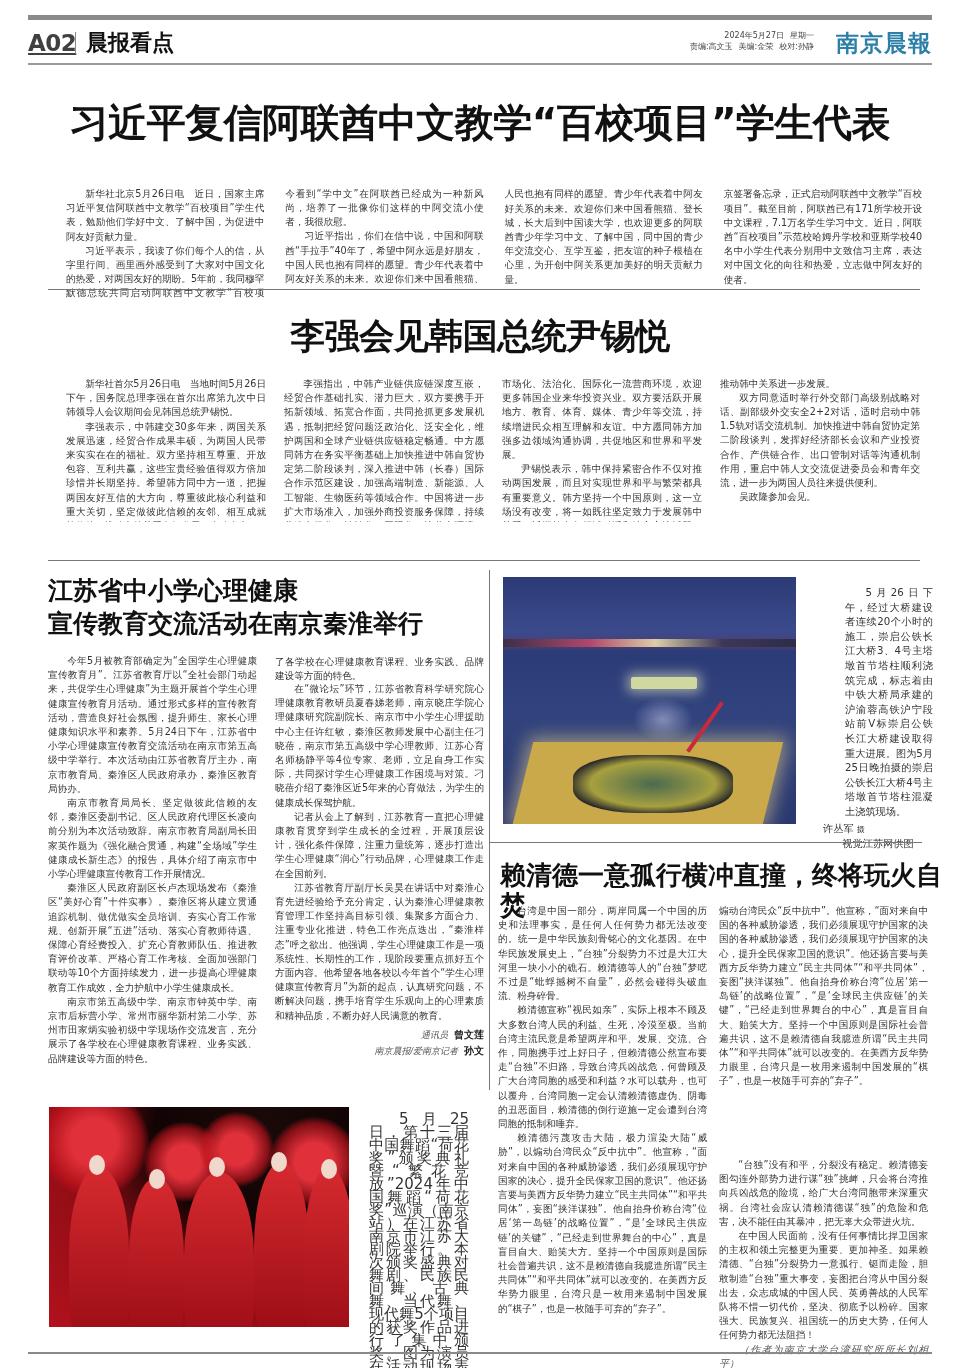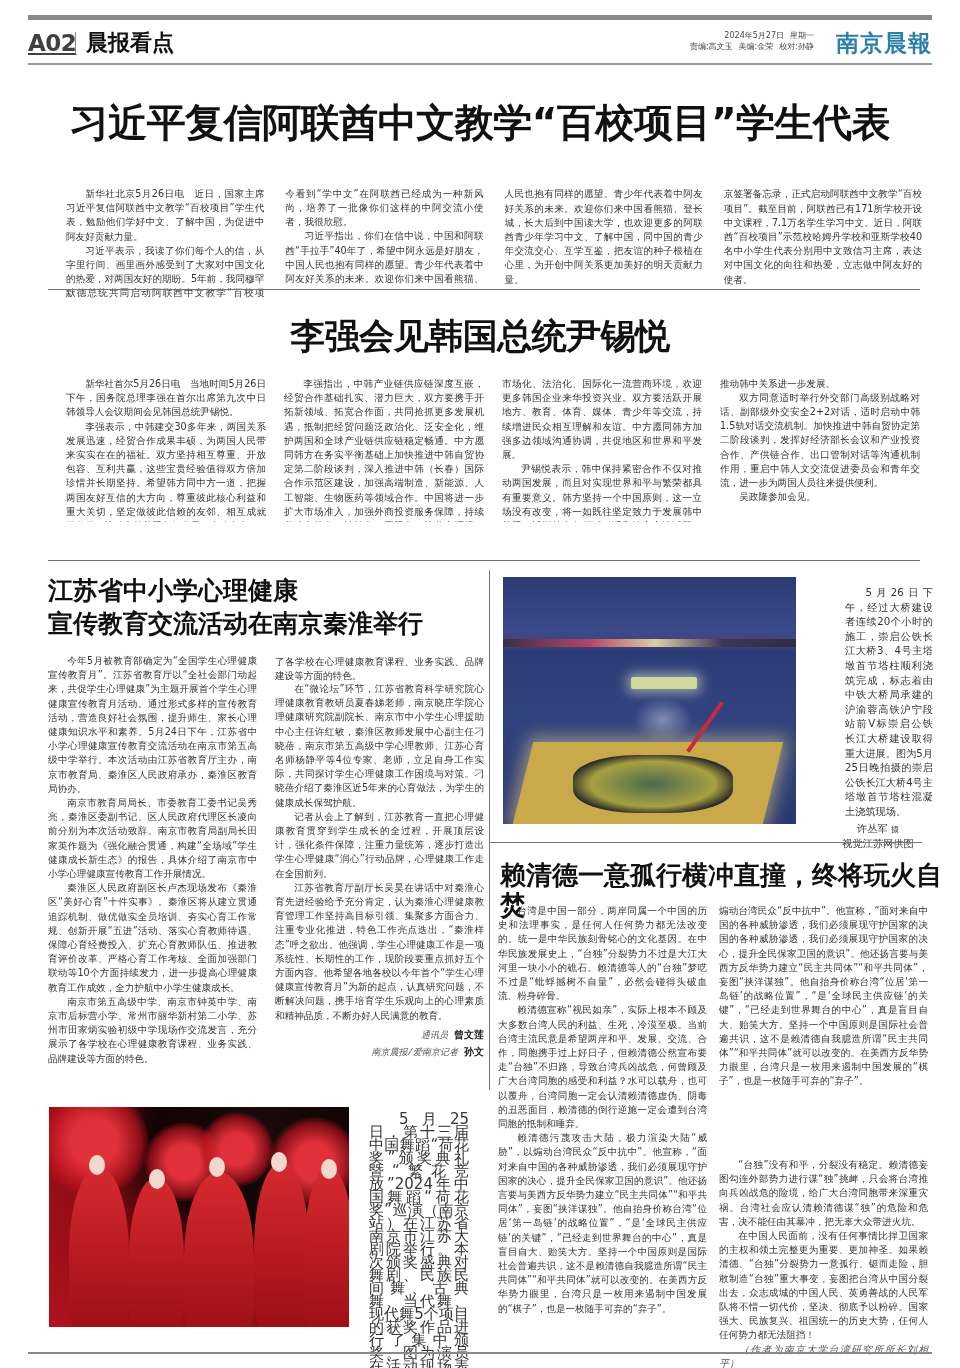--- a/index.html
+++ b/index.html
@@ -30,35 +30,35 @@
   .story2 { left: 66px; top: 377px; width: 856px; gap: 18px; }
   .story2 .col { width: 200px; }
 
   .divider-h { position: absolute; left: 48px; width: 872px; height: 1px; background: #777; }
   .divider-v { position: absolute; width: 1px; background: #777; }
 
   .h3 { position: absolute; left: 48px; top: 574px; font-size: 25px; line-height: 33px; font-weight: bold; color: #111; }
   .story3 { left: 48px; top: 654px; width: 436px; gap: 18px; }
   .story3 .col { width: 209px; }
   .byline { text-align: right; font-size: 10px; margin-top: 4px; line-height: 15px; }
-  .byline em { font-style: italic; font-family: Liberation Mono, monospace; font-size: 9px; color: #555; margin-right: 6px; }
+  .byline em { font-style: italic; font-family: Liberation Sans, sans-serif; font-size: 9px; color: #555; margin-right: 6px; }
   .byline b { font-weight: bold; color: #222; }
 
   .photo-bridge { position: absolute; left: 503px; top: 577px; width: 293px; height: 247px;
     background: linear-gradient(180deg, #2c3b74 0%, #3b4a8c 22%, #4a3f70 28%, #2b3b78 30%, #31437e 55%, #2a3870 100%); overflow: hidden; }
   .bridge-skyline { position: absolute; left: 0; top: 62px; width: 100%; height: 8px; background: linear-gradient(90deg, #3a2a40, #c44a6a 30%, #f6e7b0 52%, #3a3550 75%, #2a2a40); opacity: 0.85; }
   .bridge-ship { position: absolute; left: 128px; top: 100px; width: 66px; height: 12px; background: #cfd8a0; border-radius: 2px; box-shadow: 0 0 12px 4px rgba(255,255,200,0.5); }
   .bridge-reflect { position: absolute; left: 130px; top: 120px; width: 60px; height: 45px; background: radial-gradient(ellipse at center, rgba(230,230,255,0.45), rgba(0,0,0,0) 70%); }
   .bridge-platform { position: absolute; left: 20px; top: 165px; width: 250px; height: 82px; background: #c9a94a; transform: skewX(-14deg); box-shadow: 0 0 18px 5px rgba(255,230,140,0.5); }
   .bridge-pit { position: absolute; left: 70px; top: 178px; width: 160px; height: 58px; background: radial-gradient(ellipse at center, #4a6a50 0%, #a7a040 55%, #2a2a2a 75%); border-radius: 40%; }
   .bridge-crane { position: absolute; left: 200px; top: 120px; width: 4px; height: 60px; background: #c72a3a; transform: rotate(35deg); }
 
   .cap-bridge { position: absolute; left: 823px; top: 586px; width: 110px; font-size: 10.2px; line-height: 14.6px; color: #333; text-align: justify; }
   .cap-bridge p { text-indent: 2em; margin-left: 22px; }
-  .cap-credit { text-align: center; margin-top: 2px; }
+  .cap-credit { text-align: left; margin-top: 2px; }
   .cap-credit2 { text-align: center; }
 
   .h4 { position: absolute; left: 500px; top: 860px; font-size: 26px; line-height: 30px; font-weight: bold; color: #111; }
   .story4 { left: 498px; top: 904px; width: 430px; gap: 12px; }
   .story4 .col { width: 209px; }
   .author-note { font-style: italic; font-family: "DejaVu Serif", serif; font-size: 10px; color: #555; text-indent: 1em; }
   .agency { text-align: right; margin-top: 8px; }
 
   .photo-dance { position: absolute; left: 49px; top: 1107px; width: 300px; height: 220px; overflow: hidden;
     background: radial-gradient(ellipse at 70% 10%, #1a0a0a 0%, #120404 35%, #8c0c14 60%, #b3121d 100%); }
@@ -131,21 +131,21 @@
 <div class="divider-h" style="top:560px;"></div>
 <div class="divider-v" style="left:489px;top:570px;height:520px;"></div>
 
 <div class="h3">
   <div>江苏省中小学心理健康</div>
   <div>宣传教育交流活动在南京秦淮举行</div>
 </div>
 <div class="cols story3">
   <div class="col" style="height:428px;overflow:hidden;">
     <p>今年5月被教育部确定为“全国学生心理健康宣传教育月”。江苏省教育厅以“全社会部门动起来，共促学生心理健康”为主题开展首个学生心理健康宣传教育月活动。通过形式多样的宣传教育活动，营造良好社会氛围，提升师生、家长心理健康知识水平和素养。5月24日下午，江苏省中小学心理健康宣传教育交流活动在南京市第五高级中学举行。本次活动由江苏省教育厅主办，南京市教育局、秦淮区人民政府承办，秦淮区教育局协办。</p>
-    <p>南京市教育局局长、市委教育工委书记吴秀亮，秦淮区委副书记、区人民政府代理区长凌向前分别为本次活动致辞。南京市教育局副局长田家英作题为《强化融合贯通，构建“全场域”学生健康成长新生态》的报告，具体介绍了南京市中小学心理健康宣传教育工作开展情况。</p>
+    <p>南京市教育局局长、坚定做彼此信赖的友邻，秦淮区委副书记、区人民政府代理区长凌向前分别为本次活动致辞。南京市教育局副局长田家英作题为《强化融合贯通，构建“全场域”学生健康成长新生态》的报告，具体介绍了南京市中小学心理健康宣传教育工作开展情况。</p>
     <p>秦淮区人民政府副区长卢杰现场发布《秦淮区“美好心育”十件实事》。秦淮区将从建立贯通追踪机制、做优做实全员培训、夯实心育工作常规、创新开展“五进”活动、落实心育教师待遇、保障心育经费投入、扩充心育教师队伍、推进教育评价改革、严格心育工作考核、全面加强部门联动等10个方面持续发力，进一步提高心理健康教育工作成效，全力护航中小学生健康成长。</p>
     <p>南京市第五高级中学、南京市钟英中学、南京市后标营小学、常州市丽华新村第二小学、苏州市田家炳实验初级中学现场作交流发言，充分展示了各学校在心理健康教育课程、业务实践、品牌建设等方面的特色。</p>
   </div>
   <div class="col">
     <div style="height:28px;overflow:hidden;">
         <p style="margin-top:-42px;text-indent:0;">南京市第五高级中学、南京市钟英中学、南京市后标营小学、常州市丽华新村第二小学、苏州市田家炳实验初级中学现场作交流发言，充分展示了各学校在心理健康教育课程、业务实践、品牌建设等方面的特色。</p>
       </div>
     <p>在“微论坛”环节，江苏省教育科学研究院心理健康教育教研员夏春娣老师，南京晓庄学院心理健康研究院副院长、南京市中小学生心理援助中心主任许红敏，秦淮区教师发展中心副主任刁晓蓓，南京市第五高级中学心理教师、江苏心育名师杨静平等4位专家、老师，立足自身工作实际，共同探讨学生心理健康工作困境与对策。刁晓蓓介绍了秦淮区近5年来的心育做法，为学生的健康成长保驾护航。</p>
     <p>记者从会上了解到，江苏教育一直把心理健康教育贯穿到学生成长的全过程，开展顶层设计，强化条件保障，注重力量统筹，逐步打造出学生心理健康“润心”行动品牌，心理健康工作走在全国前列。</p>
     <p>江苏省教育厅副厅长吴昊在讲话中对秦淮心育先进经验给予充分肯定，认为秦淮心理健康教育管理工作坚持高目标引领、集聚多方面合力、注重专业化推进，特色工作亮点迭出，“秦淮样态”呼之欲出。他强调，学生心理健康工作是一项系统性、长期性的工作，现阶段要重点抓好五个方面内容。他希望各地各校以今年首个“学生心理健康宣传教育月”为新的起点，认真研究问题，不断解决问题，携手培育学生乐观向上的心理素质和精神品质，不断办好人民满意的教育。</p>

